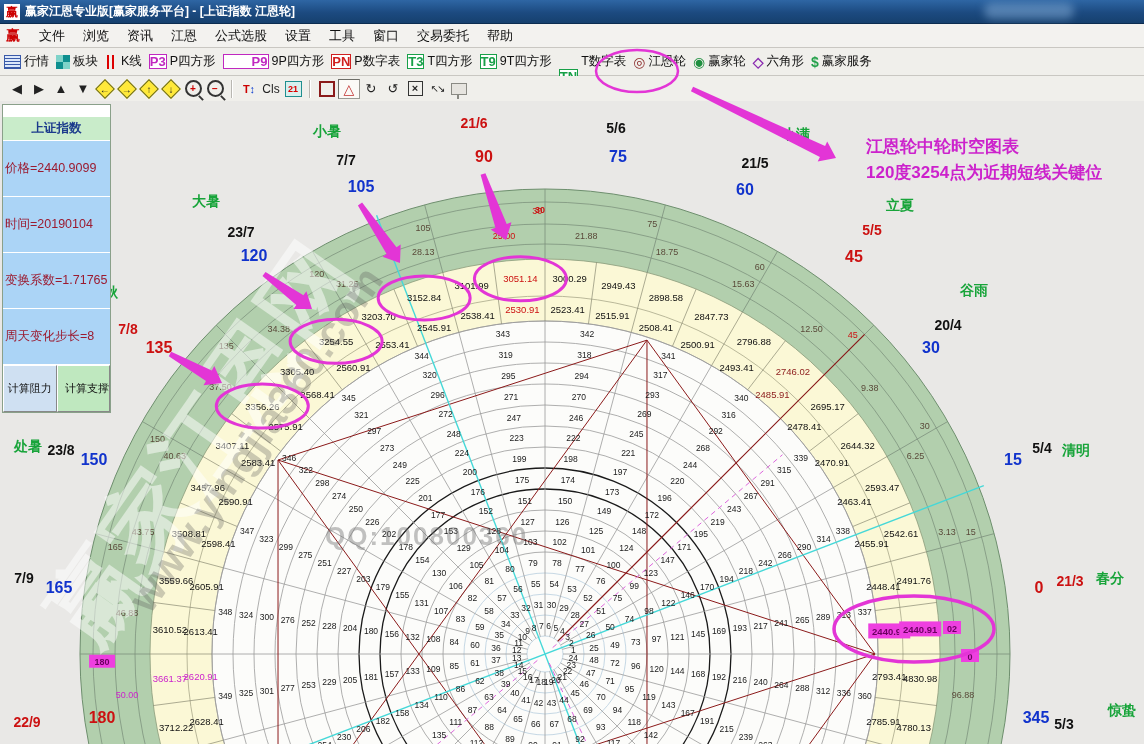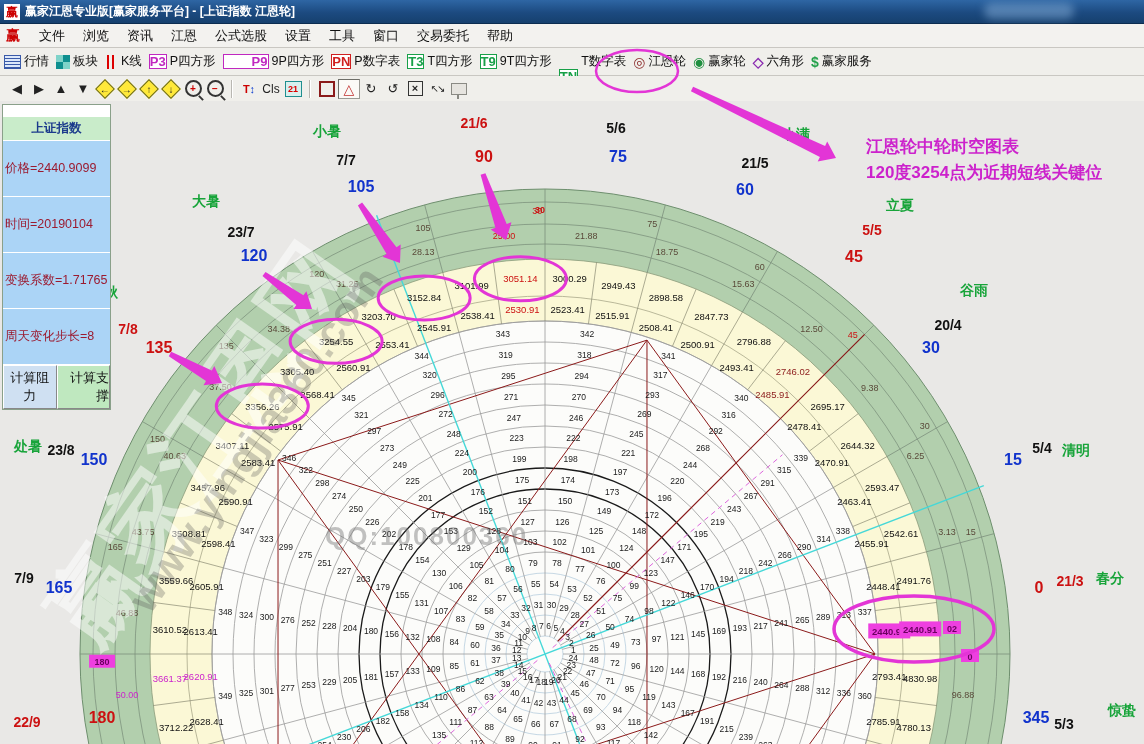--- a/index.html
+++ b/index.html
@@ -61,21 +61,21 @@
   .ic-board{width:14px;height:10px;border:1px solid #8a8a84;background:#e6e4df;position:relative;}
   .ic-board:after{content:"";position:absolute;left:5px;top:10px;width:2px;height:5px;background:#8a8a84;}
   
   .panel{position:absolute;left:2px;top:104px;width:107px;z-index:10;font-size:12.5px;
     border:1px solid #8aa08a;background:#fff;}
   .panel-h{background:#c9ecca;color:#1b3a8c;font-weight:bold;text-align:center;
     padding:3px 0;border-bottom:1px solid #fff;margin-top:12px;}
   .panel-row{background:#abd4f6;color:#9b1b30;padding:19px 2px;border-bottom:1px solid #fff;
     white-space:nowrap;overflow:hidden;}
   .panel-btns{display:flex;}
-  .pbtn{flex:1;text-align:center;padding:3px 0;font-size:13px;color:#111;cursor:default;
+  .pbtn{flex:1;text-align:center;padding:15px 0;font-size:11px;color:#111;cursor:default;
     border:1px solid #fff;border-right-color:#888;border-bottom-color:#888;}
   .pbtn.b1{background:#cfe0f2;}
   .pbtn.b2{background:#bfe8bf;text-align:right;}
   .chart-area{position:absolute;left:0;top:101px;width:1144px;height:643px;background:#e9e8e6;}
   #wheel-svg{position:absolute;left:0;top:0;z-index:5;pointer-events:none;}
 </style>
 </head>
 <body>
 
 <div id="app">

